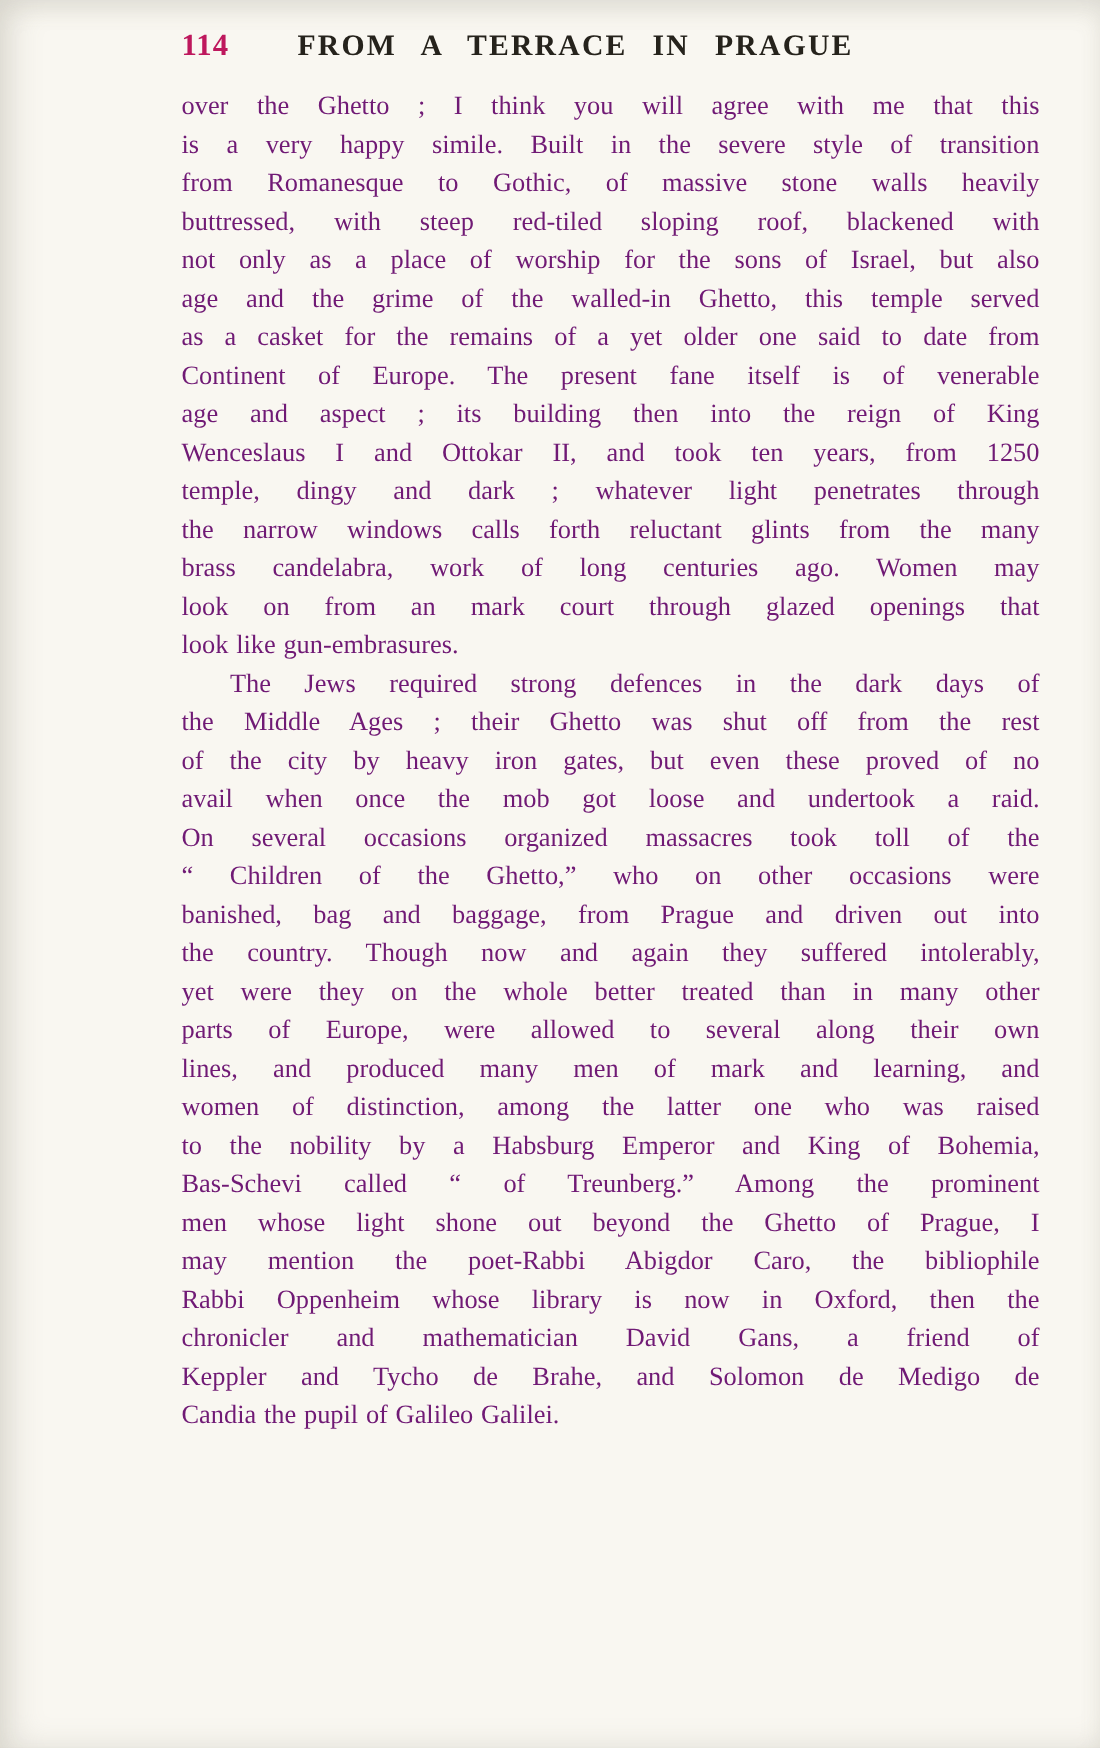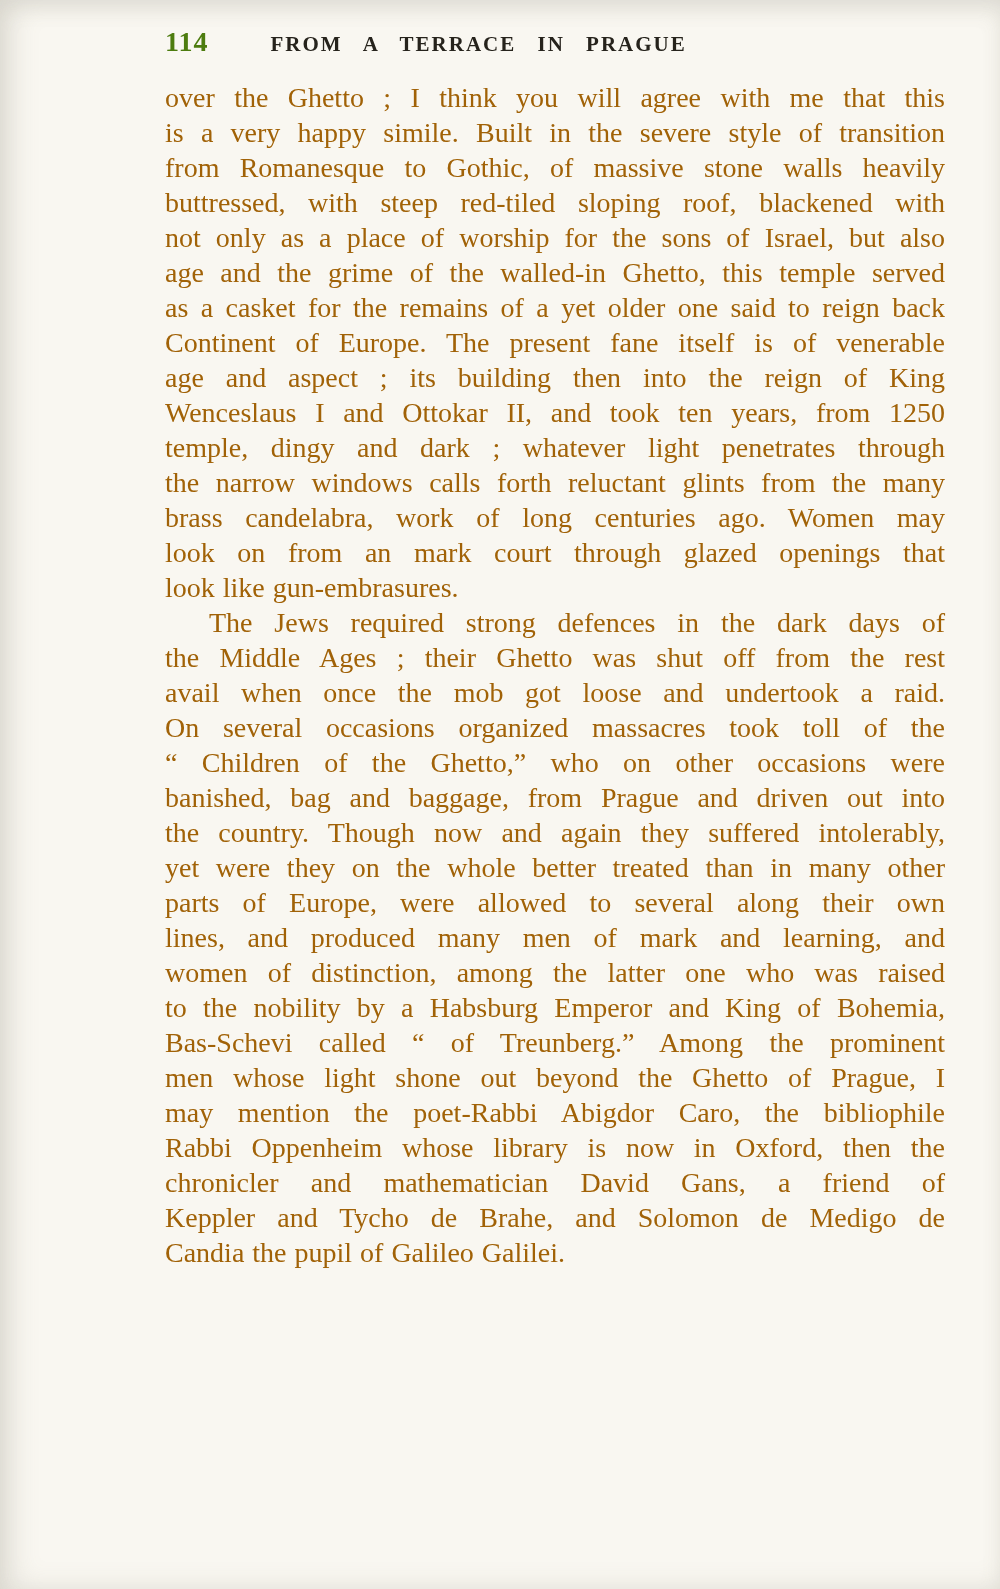--- a/index.html
+++ b/index.html
@@ -22,35 +22,35 @@
   }
   .page-header {
     display: flex;
     align-items: baseline;
     margin: 0 0 22px 0;
   }
   .page-number {
     font-size: 28px;
     font-weight: bold;
     letter-spacing: 1px;
-    color: #4d7c0f;
+    color: #be185d;
   }
   .running-title {
-    font-size: 21px;
+    font-size: 27px;
     font-weight: bold;
     letter-spacing: 2px;
     word-spacing: 14px;
     margin: 0 0 0 62px;
     color: #26231c;
     white-space: nowrap;
   }
   .page-body {
-    font-size: 28px;
+    font-size: 24px;
     line-height: 35px;
-    color: #a16207;
+    color: #701a75;
   }
   .paragraph {
     margin: 0;
     padding: 0;
   }
   .line {
     text-align: justify;
     text-align-last: justify;
     white-space: normal;
     word-spacing: 1px;
@@ -72,33 +72,34 @@
     <h1 class="running-title">FROM A TERRACE IN PRAGUE</h1>
   </header>
   <main class="page-body" id="page-body">
       <div class="paragraph">
         <div class="line">over the Ghetto ; I think you will agree with me that this</div>
         <div class="line">is a very happy simile.  Built in the severe style of transition</div>
         <div class="line">from Romanesque to Gothic, of massive stone walls heavily</div>
         <div class="line">buttressed, with steep red-tiled sloping roof, blackened with</div>
         <div class="line">not only as a place of worship for the sons of Israel, but also</div>
         <div class="line">age and the grime of the walled-in Ghetto, this temple served</div>
-        <div class="line">as a casket for the remains of a yet older one said to reign back</div>
+        <div class="line">as a casket for the remains of a yet older one said to date from</div>
         <div class="line">Continent of Europe.  The present fane itself is of venerable</div>
         <div class="line">age and aspect ;  its building then into the reign of King</div>
         <div class="line">Wenceslaus I and Ottokar II, and took ten years, from 1250</div>
         <div class="line">temple, dingy and dark ;  whatever light penetrates through</div>
         <div class="line">the narrow windows calls forth reluctant glints from the many</div>
         <div class="line">brass candelabra, work of long centuries ago.  Women may</div>
         <div class="line">look on from an mark court through glazed openings that</div>
         <div class="line last">look like gun-embrasures.</div>
       </div>
       <div class="paragraph">
         <div class="line indent">The Jews required strong defences in the dark days of</div>
         <div class="line">the Middle Ages ;  their Ghetto was shut off from the rest</div>
+        <div class="line">of the city by heavy iron gates, but even these proved of no</div>
         <div class="line">avail when once the mob got loose and undertook a raid.</div>
         <div class="line">On several occasions organized massacres took toll of the</div>
         <div class="line">“ Children of the Ghetto,” who on other occasions were</div>
         <div class="line">banished, bag and baggage, from Prague and driven out into</div>
         <div class="line">the country.  Though now and again they suffered intolerably,</div>
         <div class="line">yet were they on the whole  better treated than in many other</div>
         <div class="line">parts of Europe, were allowed to several along their own</div>
         <div class="line">lines, and produced many men of mark and learning, and</div>
         <div class="line">women of distinction, among the latter one who was raised</div>
         <div class="line">to the nobility by a Habsburg Emperor and King of Bohemia,</div>

